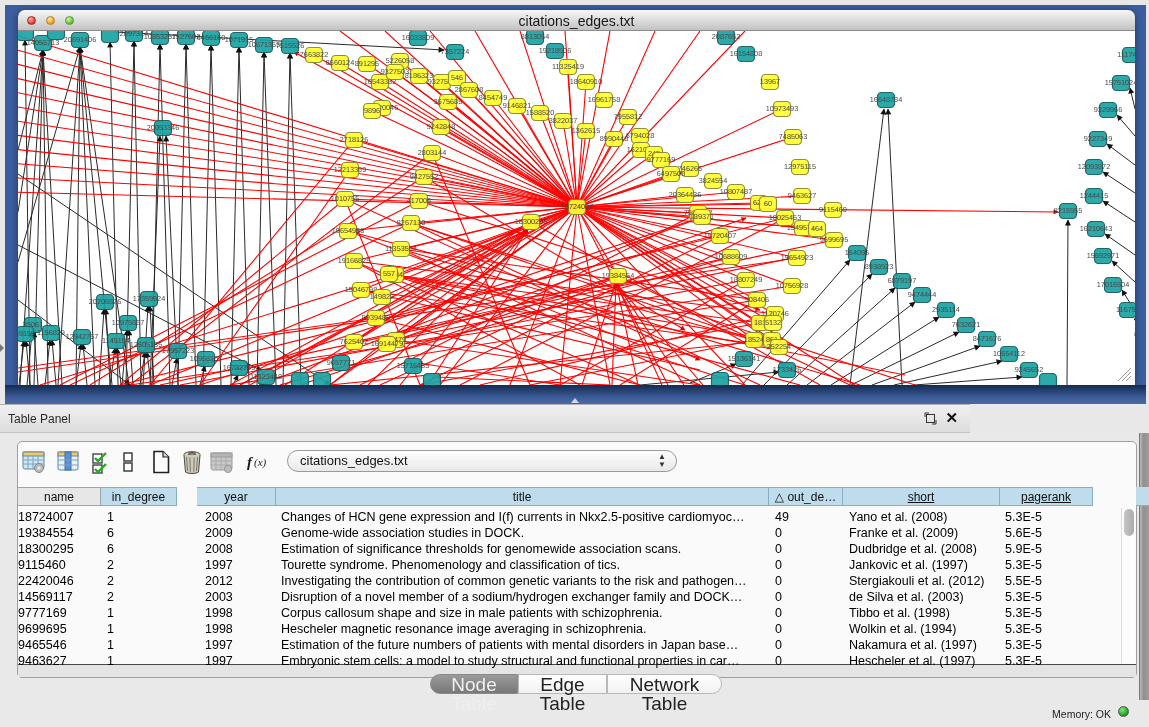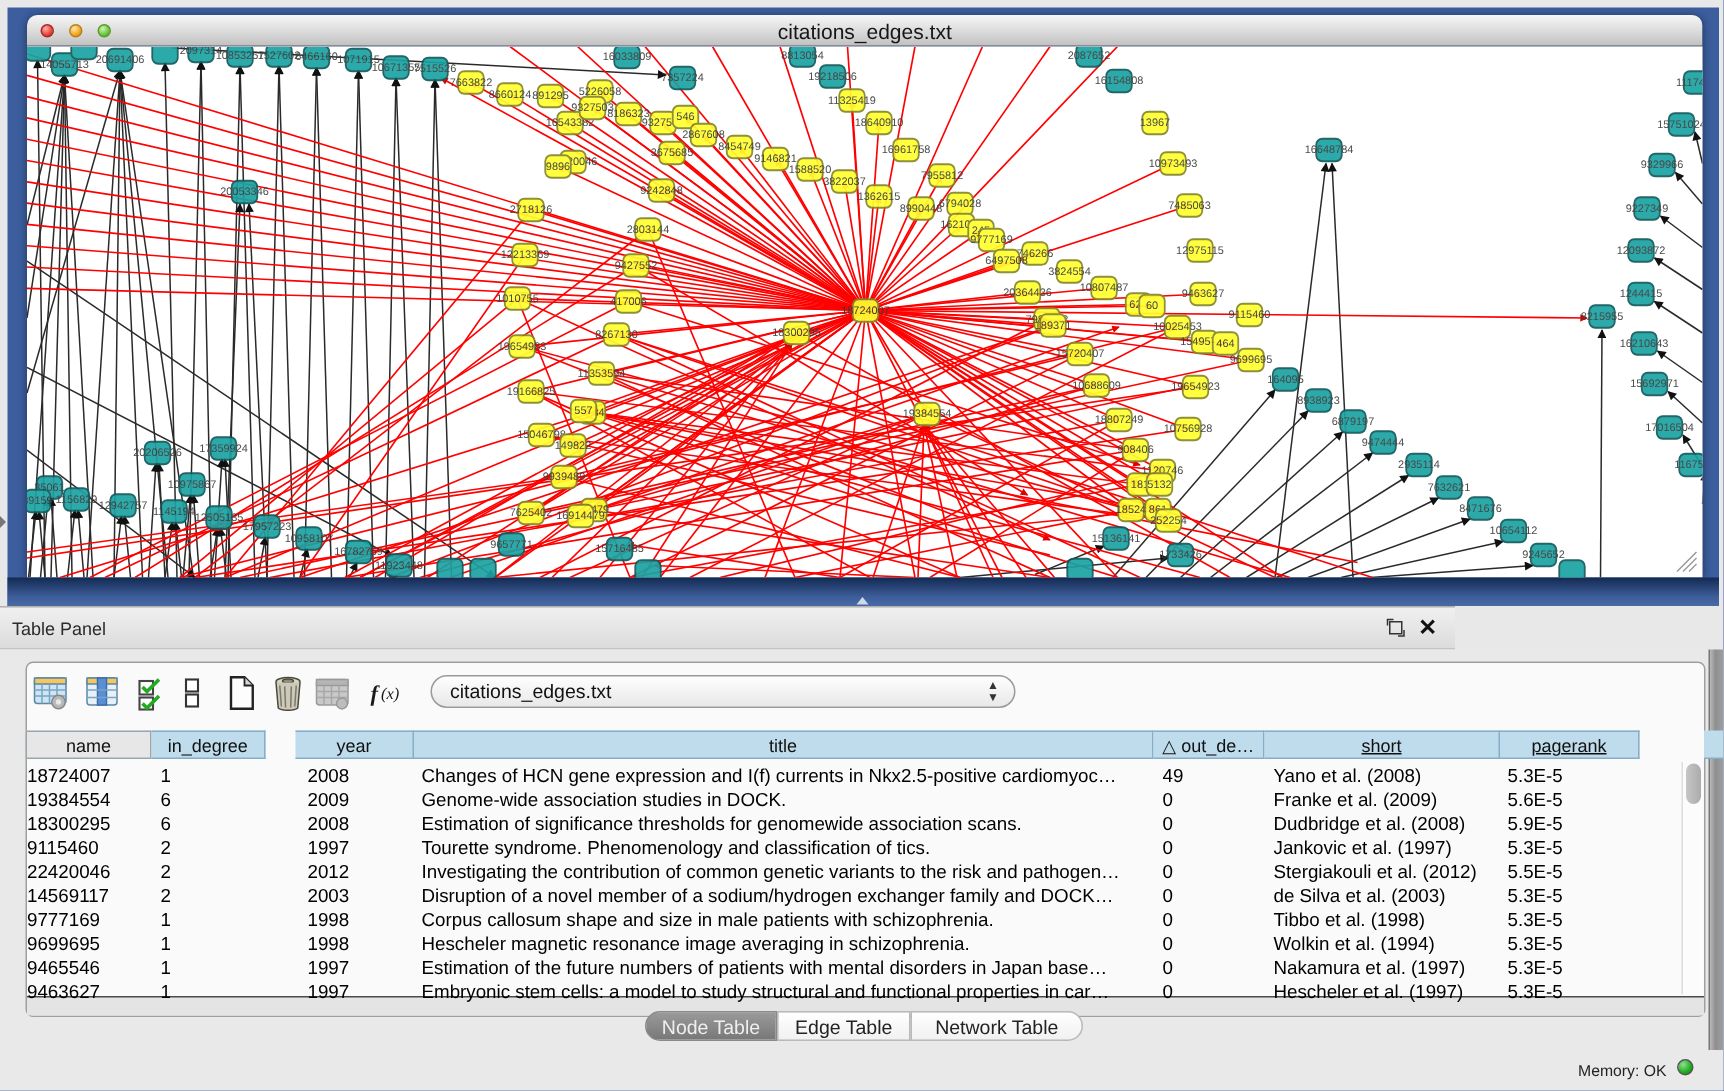--- a/index.html
+++ b/index.html
@@ -30,21 +30,21 @@
 .hc { position:absolute; top:487px; height:19px; background:#bedcec;
   border:1px solid #86aec6; border-left:none; font-size:12px; color:#111;
   text-align:center; line-height:18px; }
 .row { position:absolute; left:0; height:16px; width:1120px; font-size:12.5px; color:#000; }
 .row span { position:absolute; top:1px; white-space:nowrap; }
 .vsb { position:absolute; left:1121px; top:508px; width:14px; height:155px;
   background:#fcfcfc; border-left:1px solid #ddd; }
 .vsb .thumb { position:absolute; left:2px; top:1px; width:10px; height:27px;
   background:linear-gradient(90deg,#c6c6c6,#ababab); border-radius:5px; }
 .tabs { position:absolute; left:430px; top:674px; height:20px; }
-.tab { position:absolute; top:0; height:20px; font-size:13px; line-height:19px;
+.tab { position:absolute; top:0; height:20px; font-size:19px; line-height:19px;
   text-align:center; border:1px solid #b9b9b9; background:linear-gradient(#fff,#f1f1f1); color:#222; }
 .status { position:absolute; right:38px; top:708px; font-size:10.5px; color:#222; }
 .greendot { position:absolute; right:20px; top:706px; width:11px; height:11px;
   border-radius:50%; background:radial-gradient(circle at 35% 30%, #8fe08f, #1fae1f 60%, #0d810d);
   border:1px solid #555; }
 .ddown { position:absolute; left:287px; top:450px; width:390px; height:22px;
   border:1px solid #9a9a9a; border-radius:11px; background:linear-gradient(#fefefe,#e8e8e8);
   font-size:13px; color:#111; line-height:20px; padding-left:12px; }
 .updn { position:absolute; right:10px; top:2px; font-size:8px; color:#333; line-height:8px; }
 .icon { position:absolute; top:450px; }

